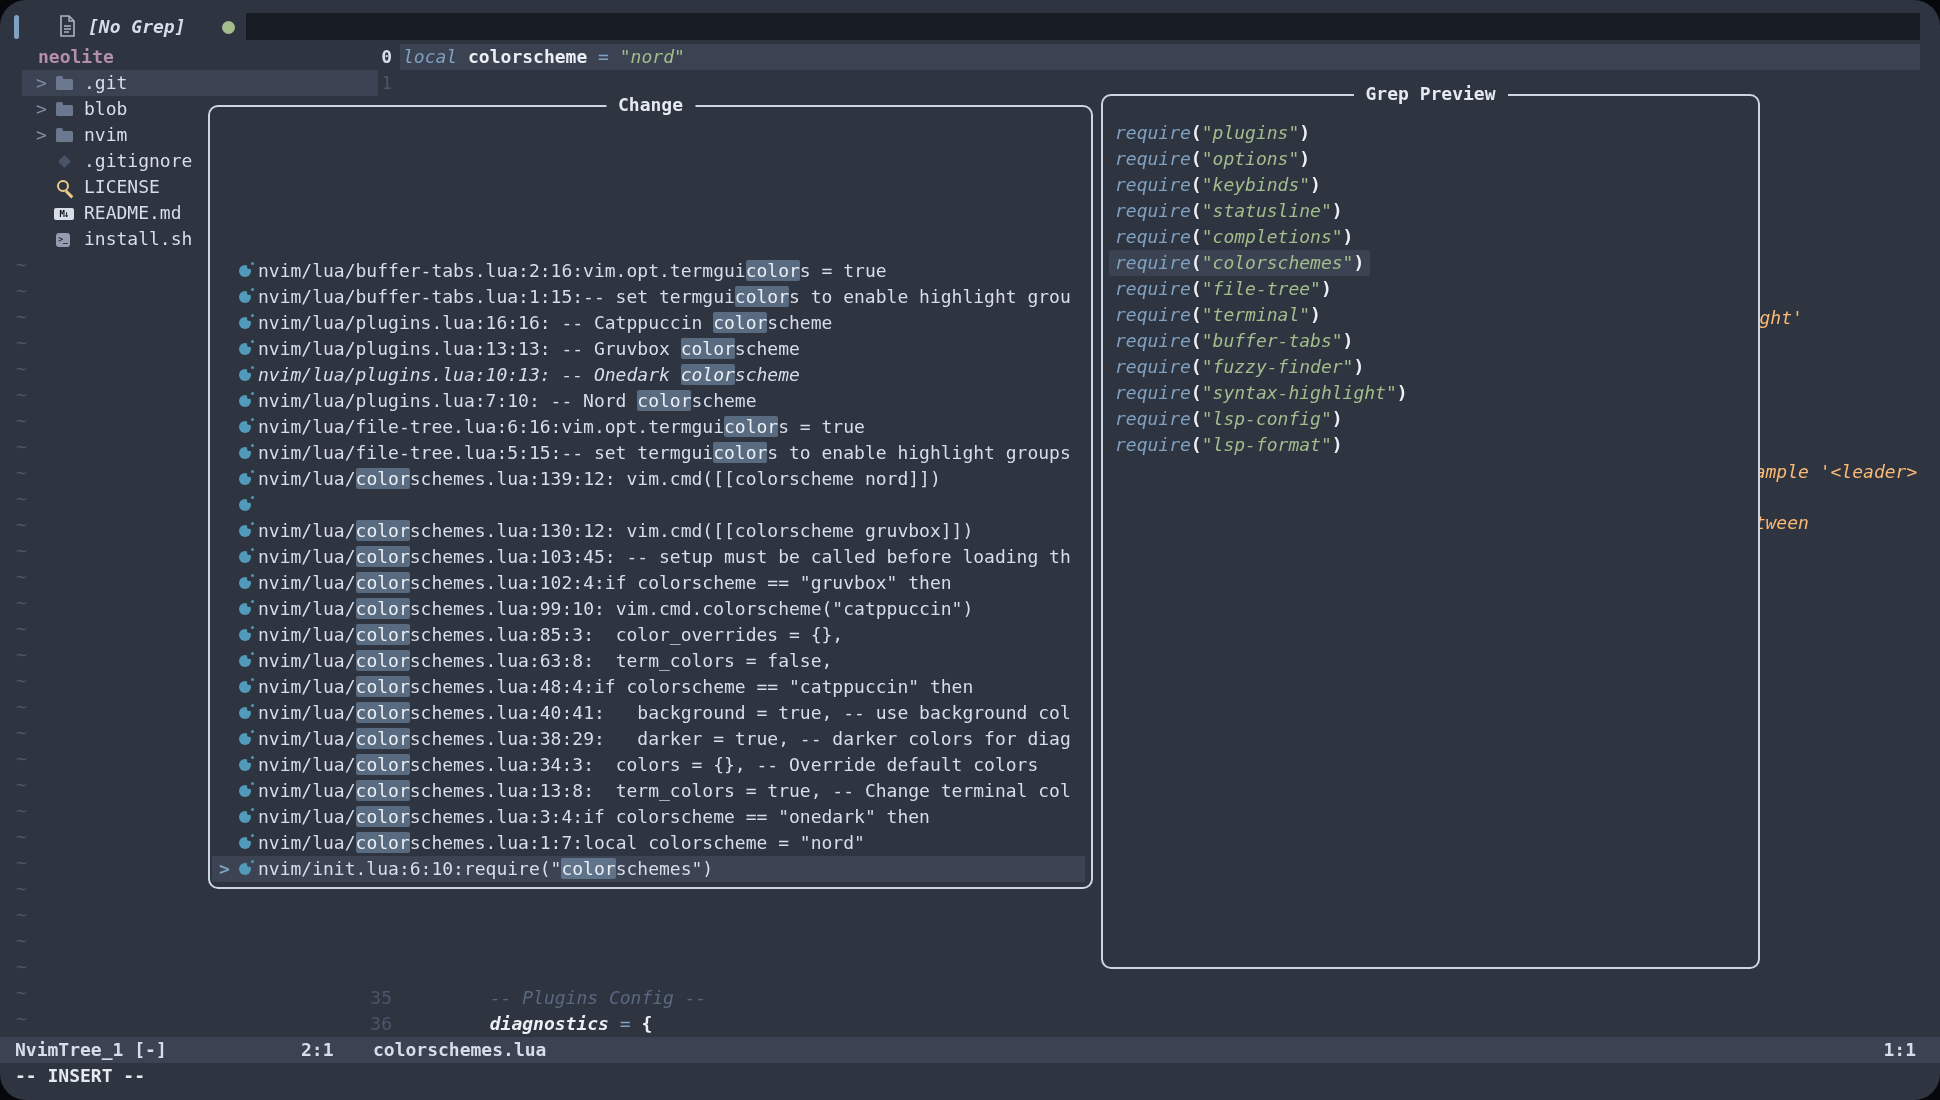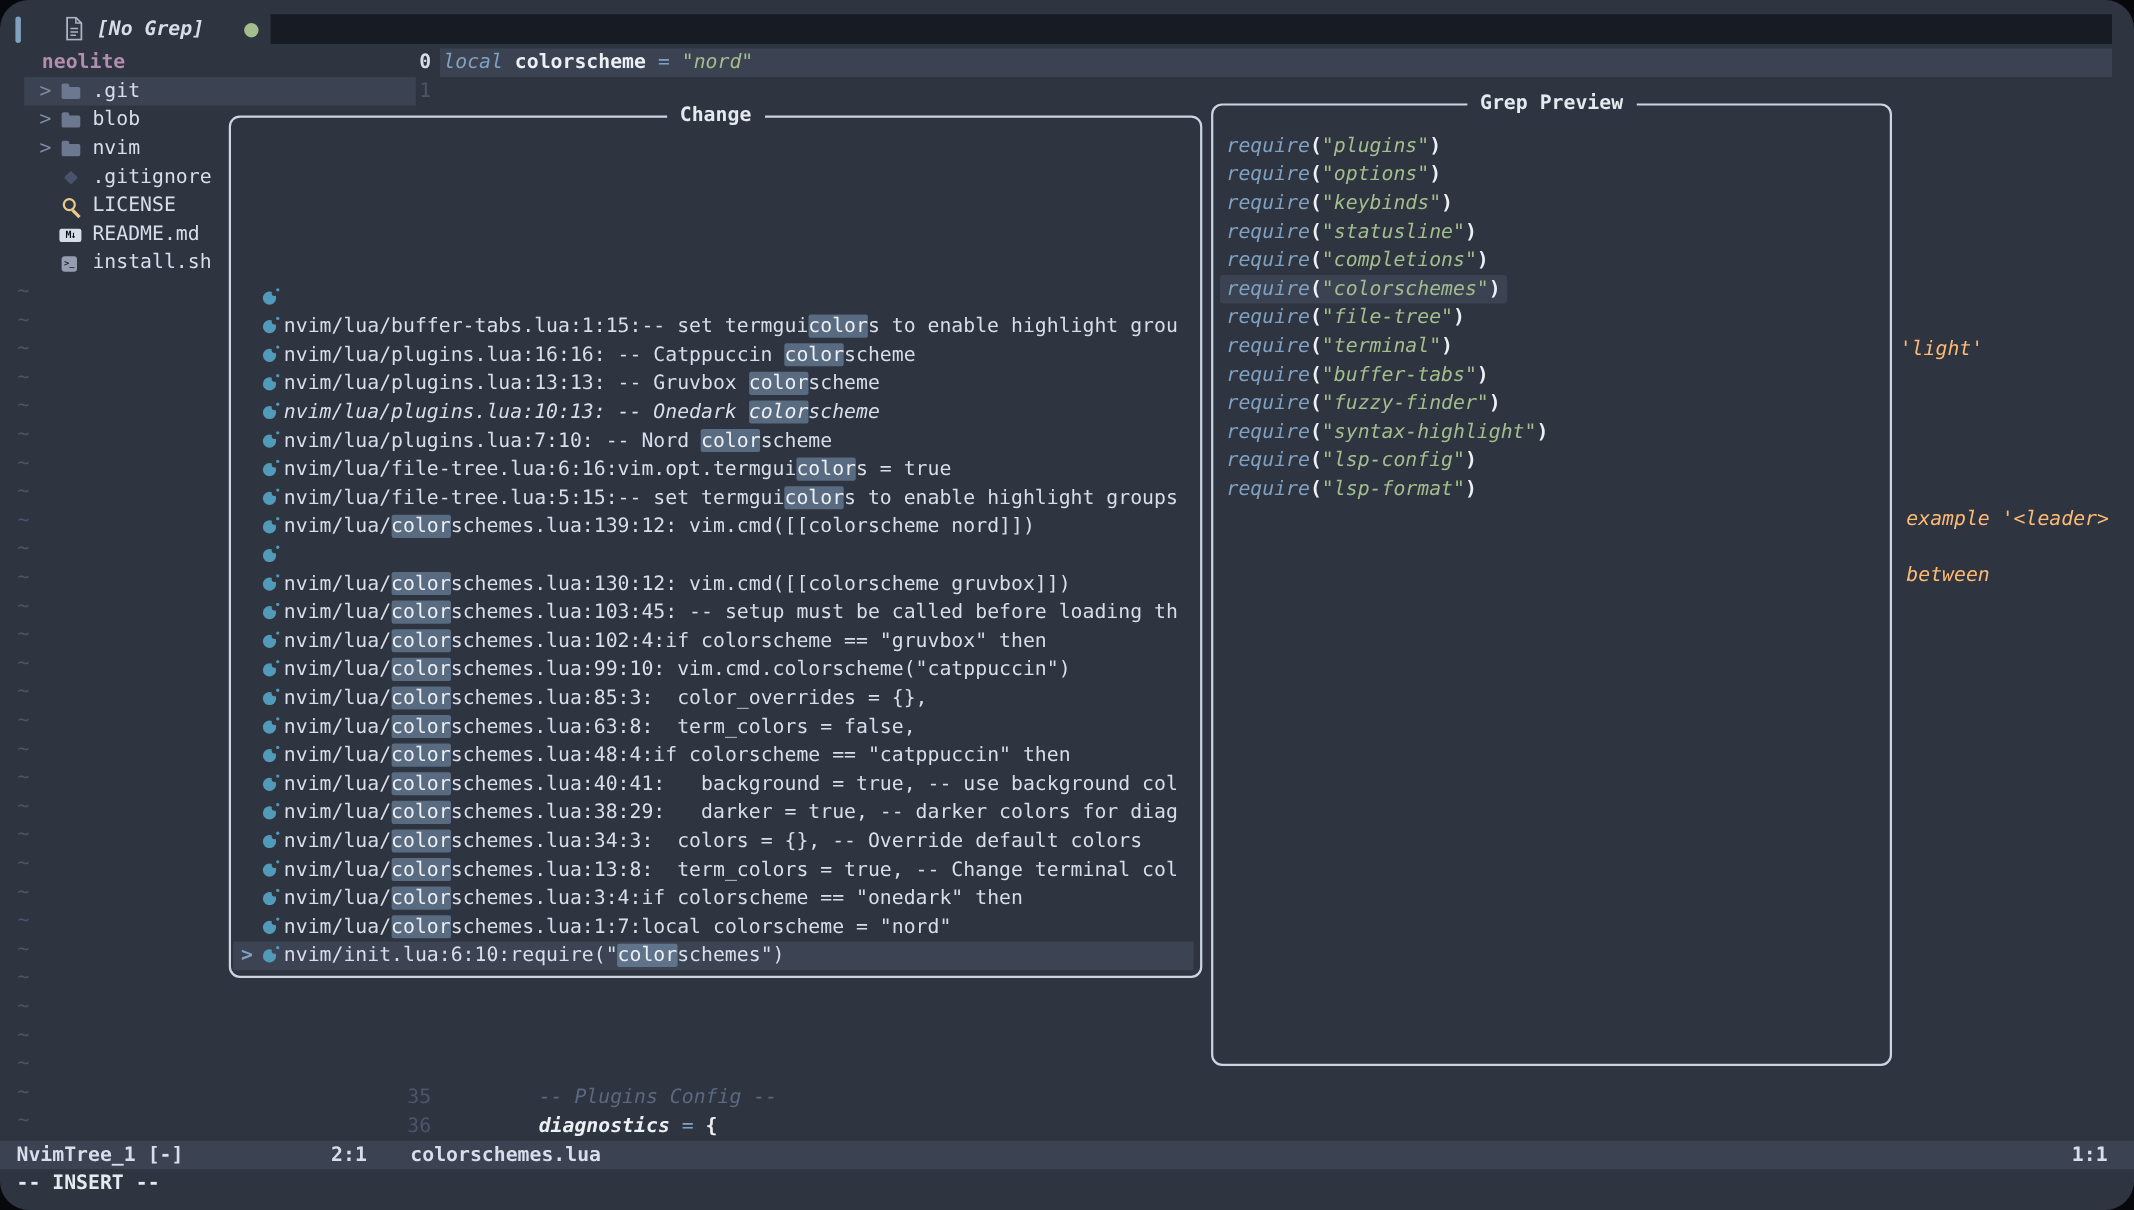--- a/index.html
+++ b/index.html
@@ -45,21 +45,21 @@
            color:#1b1f28;font-size:8px;font-weight:bold;line-height:14px;text-align:center;}
   .tree-label{position:absolute;left:84px;top:0;color:#d8dee9;}
   .tilde{position:absolute;left:16px;height:26px;line-height:26px;color:#4c566a;}
 
   
   .float{position:absolute;background:#2e3440;border:2px solid #ccd5e3;border-radius:10px;}
   .float-title{position:absolute;top:-15px;left:50%;transform:translateX(-50%);background:#2e3440;
                padding:0 12px;font-weight:bold;color:#e5e9f0;line-height:26px;white-space:pre;}
   .results{left:208px;top:105px;width:881px;height:780px;}
   .livegrep{left:208px;top:900px;width:881px;height:63px;}
-  .preview{left:1101px;top:94px;width:615px;height:871px;}
+  .preview{left:1101px;top:94px;width:615px;height:871px;padding-left:40px;}
 
   .res-row{position:absolute;left:2px;width:873px;height:26px;line-height:26px;white-space:pre;overflow:hidden;color:#d8dee9;}
   .res-row.sel{background:#3c4454;}
   .res-arrow{position:absolute;left:7px;color:#81a1c1;font-weight:bold;display:none;}
   .sel .res-arrow{display:inline;}
   .lua-icon{position:absolute;left:27px;top:7px;width:12px;height:12px;border-radius:50%;background:#519aba;}
   .lua-icon::before{content:"";position:absolute;width:5px;height:5px;border-radius:50%;background:#2e3440;top:-1px;right:-1px;}
   .sel .lua-icon::before{background:#3c4454;}
   .lua-icon::after{content:"";position:absolute;width:3px;height:3px;border-radius:50%;background:#519aba;top:-3px;right:-3px;}
   .res-text{display:inline-block;margin-left:46px;}
@@ -189,21 +189,21 @@
     <span style="left:15px">NvimTree_1 [-]</span>
     <span style="left:301px">2:1</span>
     <span style="left:373px">colorschemes.lua</span>
     <span style="right:24px">1:1</span>
   </div>
   <div class="cmdline">-- INSERT --</div>
 
   <div class="float results">
     <div class="float-title">Change</div>
     <div id="results-list">
-        <div class="res-row" style="top: 151px;"><span class="lua-icon"></span></div>
+        <div class="res-row" style="top: 151px;"><span class="lua-icon"></span><span class="res-text">nvim/lua/buffer-tabs.lua:2:16:vim.opt.termgui<span class="match">color</span>s = true</span></div>
         <div class="res-row" style="top: 177px;"><span class="lua-icon"></span><span class="res-text">nvim/lua/buffer-tabs.lua:1:15:-- set termgui<span class="match">color</span>s to enable highlight grou</span></div>
         <div class="res-row" style="top: 203px;"><span class="lua-icon"></span><span class="res-text">nvim/lua/plugins.lua:16:16: -- Catppuccin <span class="match">color</span>scheme</span></div>
         <div class="res-row" style="top: 229px;"><span class="lua-icon"></span><span class="res-text">nvim/lua/plugins.lua:13:13: -- Gruvbox <span class="match">color</span>scheme</span></div>
         <div class="res-row" style="top: 255px; font-style: italic;"><span class="lua-icon"></span><span class="res-text">nvim/lua/plugins.lua:10:13: -- Onedark <span class="match">color</span>scheme</span></div>
         <div class="res-row" style="top: 281px;"><span class="lua-icon"></span><span class="res-text">nvim/lua/plugins.lua:7:10: -- Nord <span class="match">color</span>scheme</span></div>
         <div class="res-row" style="top: 307px;"><span class="lua-icon"></span><span class="res-text">nvim/lua/file-tree.lua:6:16:vim.opt.termgui<span class="match">color</span>s = true</span></div>
         <div class="res-row" style="top: 333px;"><span class="lua-icon"></span><span class="res-text">nvim/lua/file-tree.lua:5:15:-- set termgui<span class="match">color</span>s to enable highlight groups</span></div>
         <div class="res-row" style="top: 359px;"><span class="lua-icon"></span><span class="res-text">nvim/lua/<span class="match">color</span>schemes.lua:139:12: vim.cmd([[colorscheme nord]])</span></div>
         <div class="res-row" style="top: 385px;"><span class="lua-icon"></span></div>
         <div class="res-row" style="top: 411px;"><span class="lua-icon"></span><span class="res-text">nvim/lua/<span class="match">color</span>schemes.lua:130:12: vim.cmd([[colorscheme gruvbox]])</span></div>

